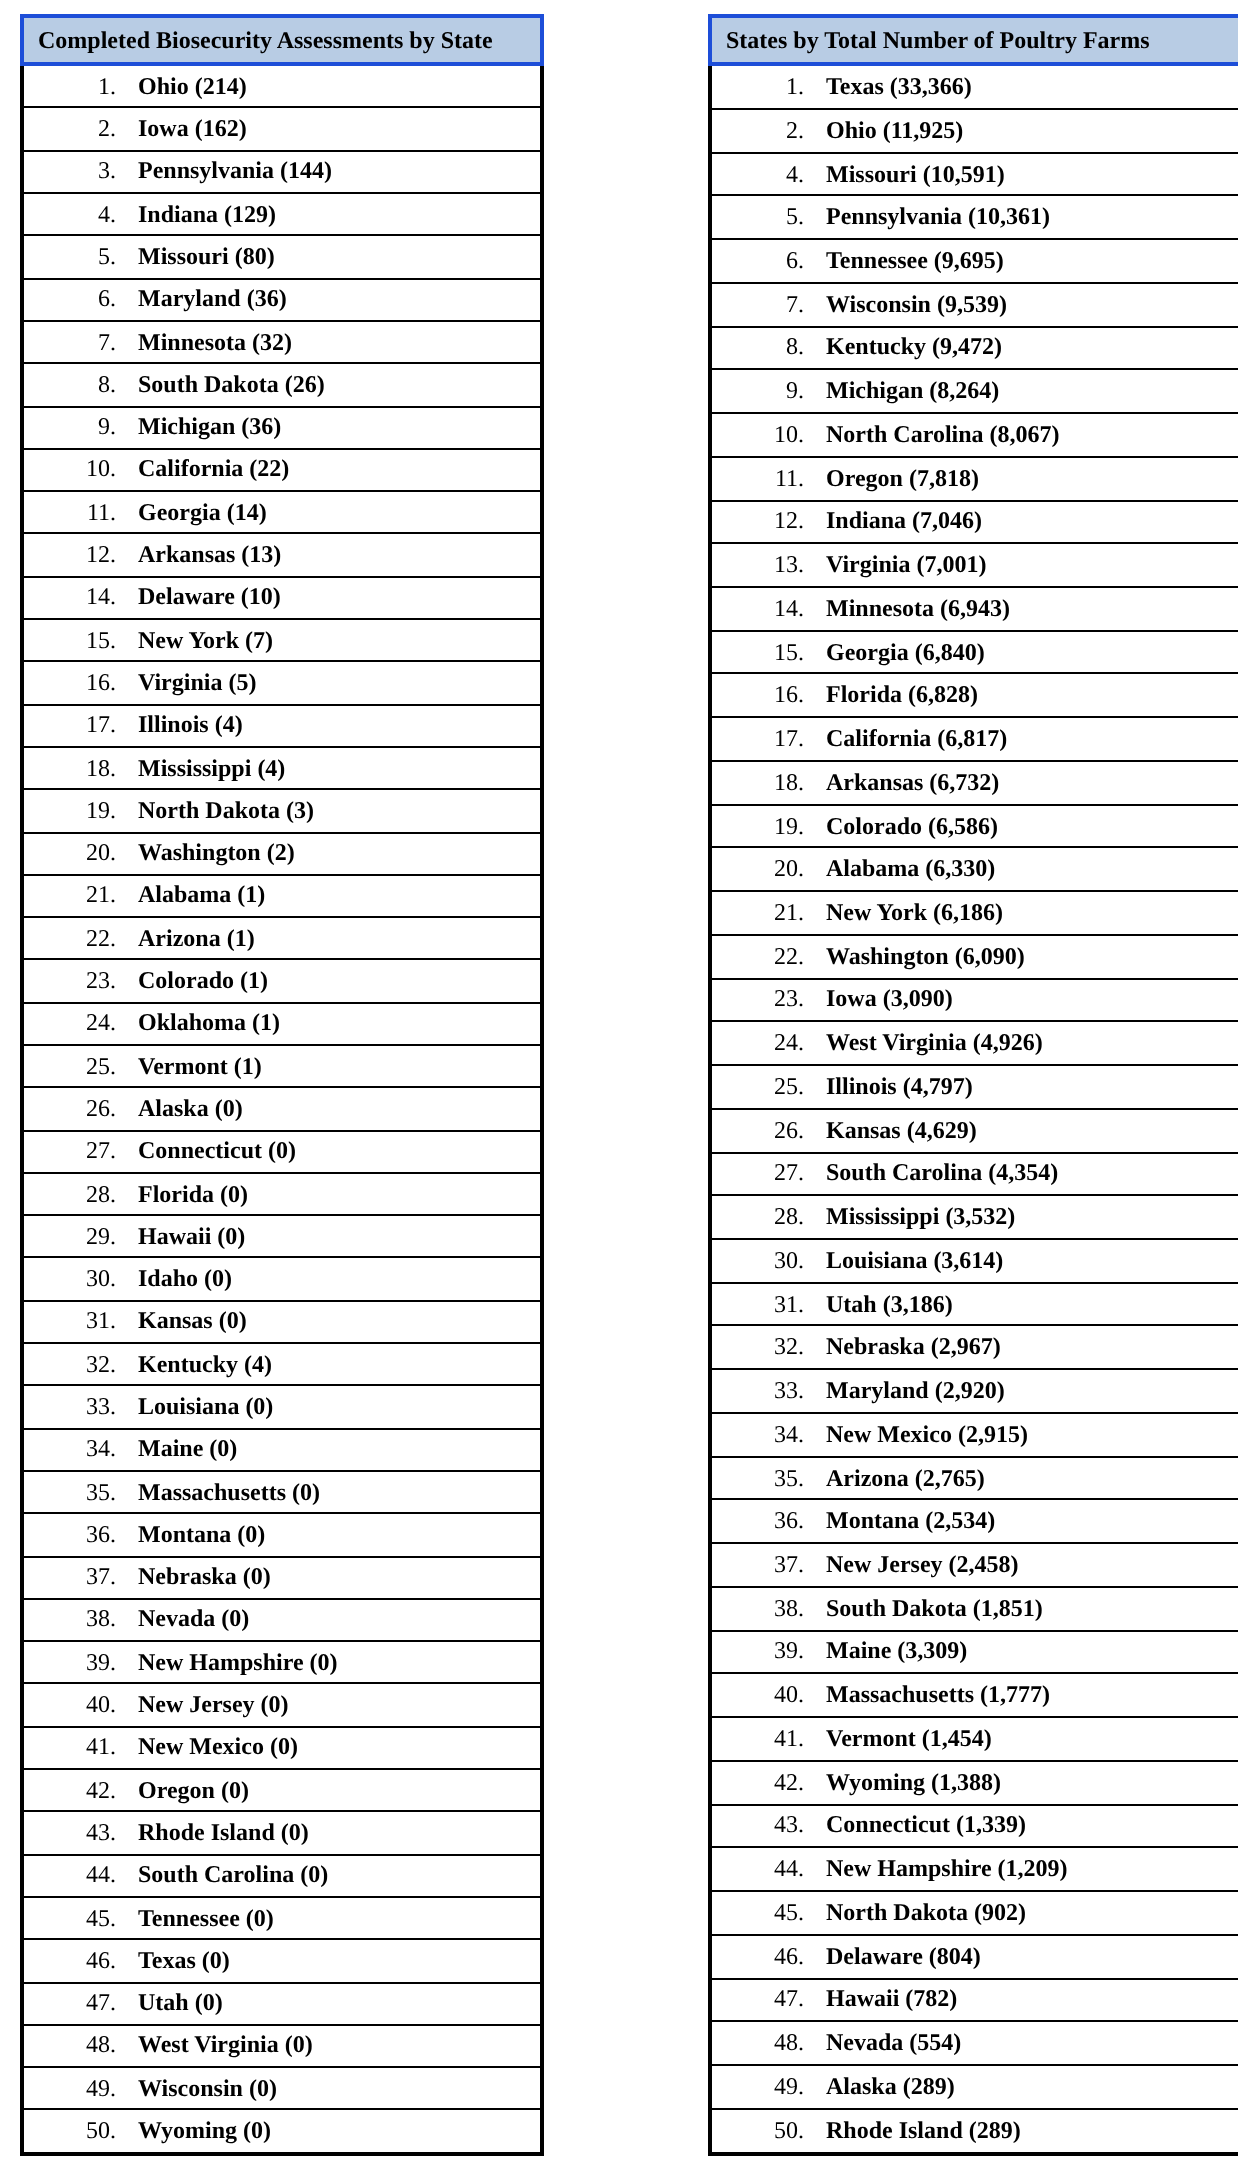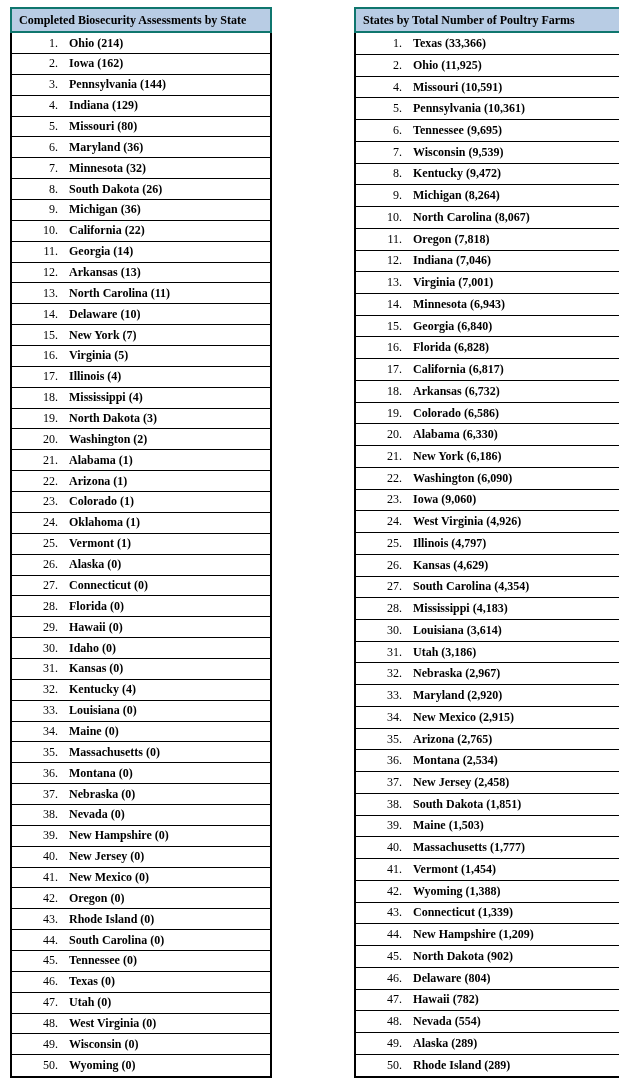--- a/index.html
+++ b/index.html
@@ -25,21 +25,21 @@
     top: 7px;
     border-collapse: collapse;
     table-layout: fixed;
     border: 2px solid #000000;
     height: 1071px;
   }
   #table-0 { left: 10px;  width: 262px; }
   #table-1 { left: 354px; width: 312px; }
   table.rank-table th {
     background: #B8CCE4;
-    border: 2px solid #0f766e;
+    border: 2px solid #1d4ed8;
     font-size: 12px;
     font-weight: bold;
     text-align: left;
     vertical-align: middle;
     padding: 1px 4px 1px 7px;
     height: 20px;
     white-space: nowrap;
     overflow: hidden;
   }
   table.rank-table td {
@@ -105,23 +105,20 @@
         <tr>
           <td><span class="num">10.</span><span class="entry">California (22)</span></td>
         </tr>
         <tr>
           <td><span class="num">11.</span><span class="entry">Georgia (14)</span></td>
         </tr>
         <tr>
           <td><span class="num">12.</span><span class="entry">Arkansas (13)</span></td>
         </tr>
         <tr>
-          <td><span class="num">13.</span><span class="entry">North Carolina (11)</span></td>
-        </tr>
-        <tr>
           <td><span class="num">14.</span><span class="entry">Delaware (10)</span></td>
         </tr>
         <tr>
           <td><span class="num">15.</span><span class="entry">New York (7)</span></td>
         </tr>
         <tr>
           <td><span class="num">16.</span><span class="entry">Virginia (5)</span></td>
         </tr>
         <tr>
           <td><span class="num">17.</span><span class="entry">Illinois (4)</span></td>
@@ -292,36 +289,36 @@
         <tr>
           <td><span class="num">20.</span><span class="entry">Alabama (6,330)</span></td>
         </tr>
         <tr>
           <td><span class="num">21.</span><span class="entry">New York (6,186)</span></td>
         </tr>
         <tr>
           <td><span class="num">22.</span><span class="entry">Washington (6,090)</span></td>
         </tr>
         <tr>
-          <td><span class="num">23.</span><span class="entry">Iowa (9,060)</span></td>
+          <td><span class="num">23.</span><span class="entry">Iowa (3,090)</span></td>
         </tr>
         <tr>
           <td><span class="num">24.</span><span class="entry">West Virginia (4,926)</span></td>
         </tr>
         <tr>
           <td><span class="num">25.</span><span class="entry">Illinois (4,797)</span></td>
         </tr>
         <tr>
           <td><span class="num">26.</span><span class="entry">Kansas (4,629)</span></td>
         </tr>
         <tr>
           <td><span class="num">27.</span><span class="entry">South Carolina (4,354)</span></td>
         </tr>
         <tr>
-          <td><span class="num">28.</span><span class="entry">Mississippi (4,183)</span></td>
+          <td><span class="num">28.</span><span class="entry">Mississippi (3,532)</span></td>
         </tr>
         <tr>
           <td><span class="num">30.</span><span class="entry">Louisiana (3,614)</span></td>
         </tr>
         <tr>
           <td><span class="num">31.</span><span class="entry">Utah (3,186)</span></td>
         </tr>
         <tr>
           <td><span class="num">32.</span><span class="entry">Nebraska (2,967)</span></td>
         </tr>
@@ -337,21 +334,21 @@
         <tr>
           <td><span class="num">36.</span><span class="entry">Montana (2,534)</span></td>
         </tr>
         <tr>
           <td><span class="num">37.</span><span class="entry">New Jersey (2,458)</span></td>
         </tr>
         <tr>
           <td><span class="num">38.</span><span class="entry">South Dakota (1,851)</span></td>
         </tr>
         <tr>
-          <td><span class="num">39.</span><span class="entry">Maine (1,503)</span></td>
+          <td><span class="num">39.</span><span class="entry">Maine (3,309)</span></td>
         </tr>
         <tr>
           <td><span class="num">40.</span><span class="entry">Massachusetts (1,777)</span></td>
         </tr>
         <tr>
           <td><span class="num">41.</span><span class="entry">Vermont (1,454)</span></td>
         </tr>
         <tr>
           <td><span class="num">42.</span><span class="entry">Wyoming (1,388)</span></td>
         </tr>

